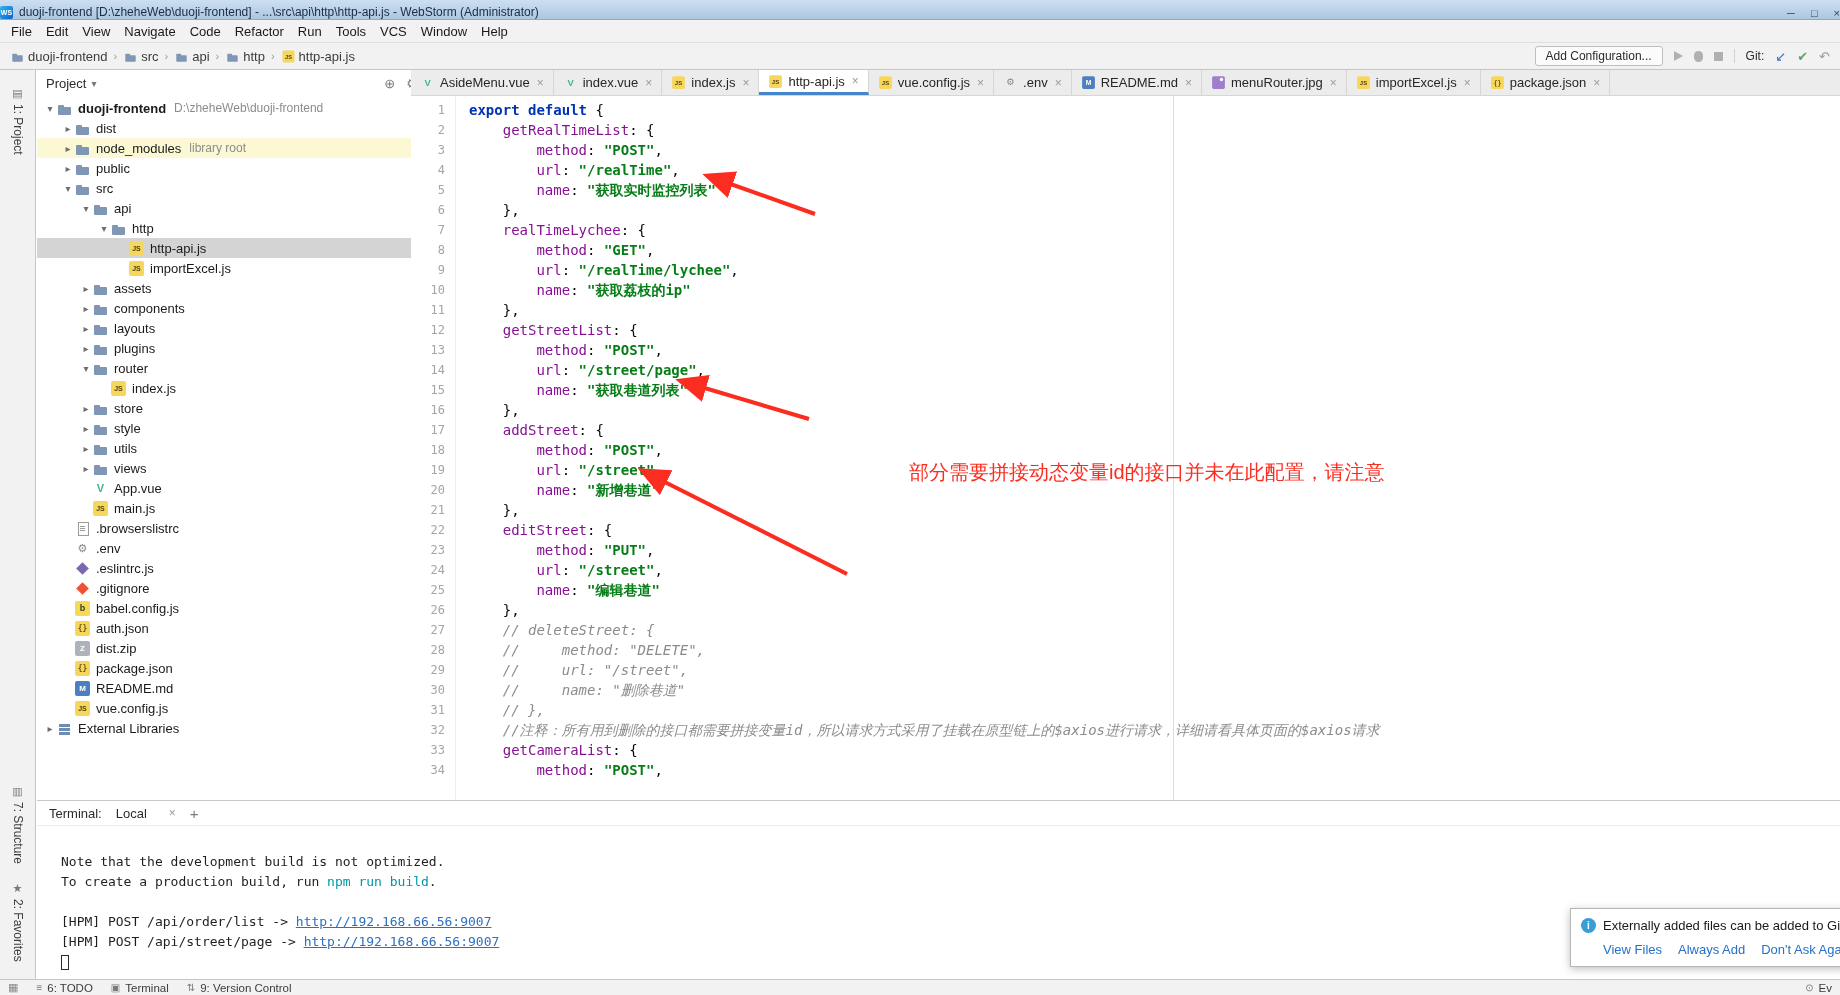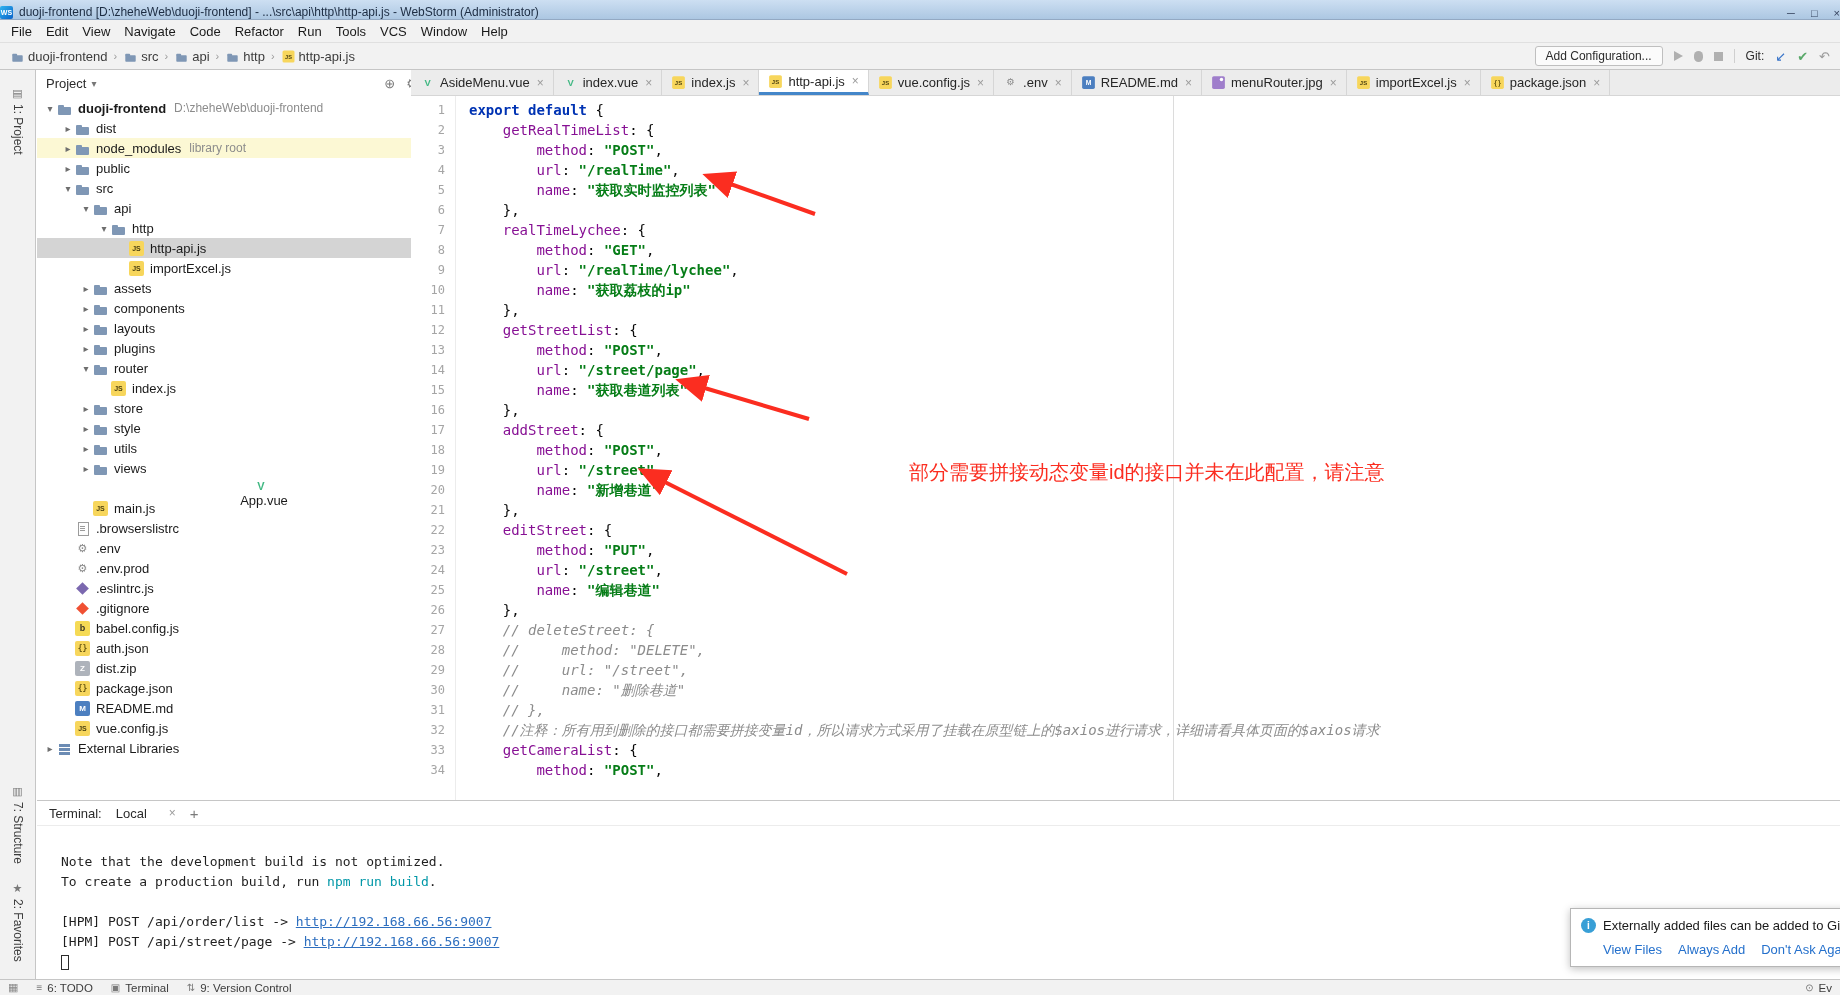--- a/index.html
+++ b/index.html
@@ -316,44 +316,39 @@
       <div class="tree-row" style="padding-left: 42px;">
         <span class="chev">▸</span>
         <span class="fico fico-folder"></span>
         <span class="tree-label">utils</span>
       </div>
       <div class="tree-row" style="padding-left: 42px;">
         <span class="chev">▸</span>
         <span class="fico fico-folder"></span>
         <span class="tree-label">views</span>
       </div>
-      <div class="tree-row" style="padding-left: 42px; flex-direction: column;">
+      <div class="tree-row" style="padding-left: 42px;">
         <span class="chev"></span>
         <span class="fico fico-vue"></span>
         <span class="tree-label">App.vue</span>
       </div>
       <div class="tree-row" style="padding-left: 42px;">
         <span class="chev"></span>
         <span class="fico fico-js"></span>
         <span class="tree-label">main.js</span>
       </div>
       <div class="tree-row" style="padding-left: 24px;">
         <span class="chev"></span>
         <span class="fico fico-txt"></span>
         <span class="tree-label">.browserslistrc</span>
       </div>
       <div class="tree-row" style="padding-left: 24px;">
         <span class="chev"></span>
         <span class="fico fico-config"></span>
         <span class="tree-label">.env</span>
-      </div>
-      <div class="tree-row" style="padding-left: 24px;">
-        <span class="chev"></span>
-        <span class="fico fico-config"></span>
-        <span class="tree-label">.env.prod</span>
       </div>
       <div class="tree-row" style="padding-left: 24px;">
         <span class="chev"></span>
         <span class="fico fico-eslint"></span>
         <span class="tree-label">.eslintrc.js</span>
       </div>
       <div class="tree-row" style="padding-left: 24px;">
         <span class="chev"></span>
         <span class="fico fico-git"></span>
         <span class="tree-label">.gitignore</span>

